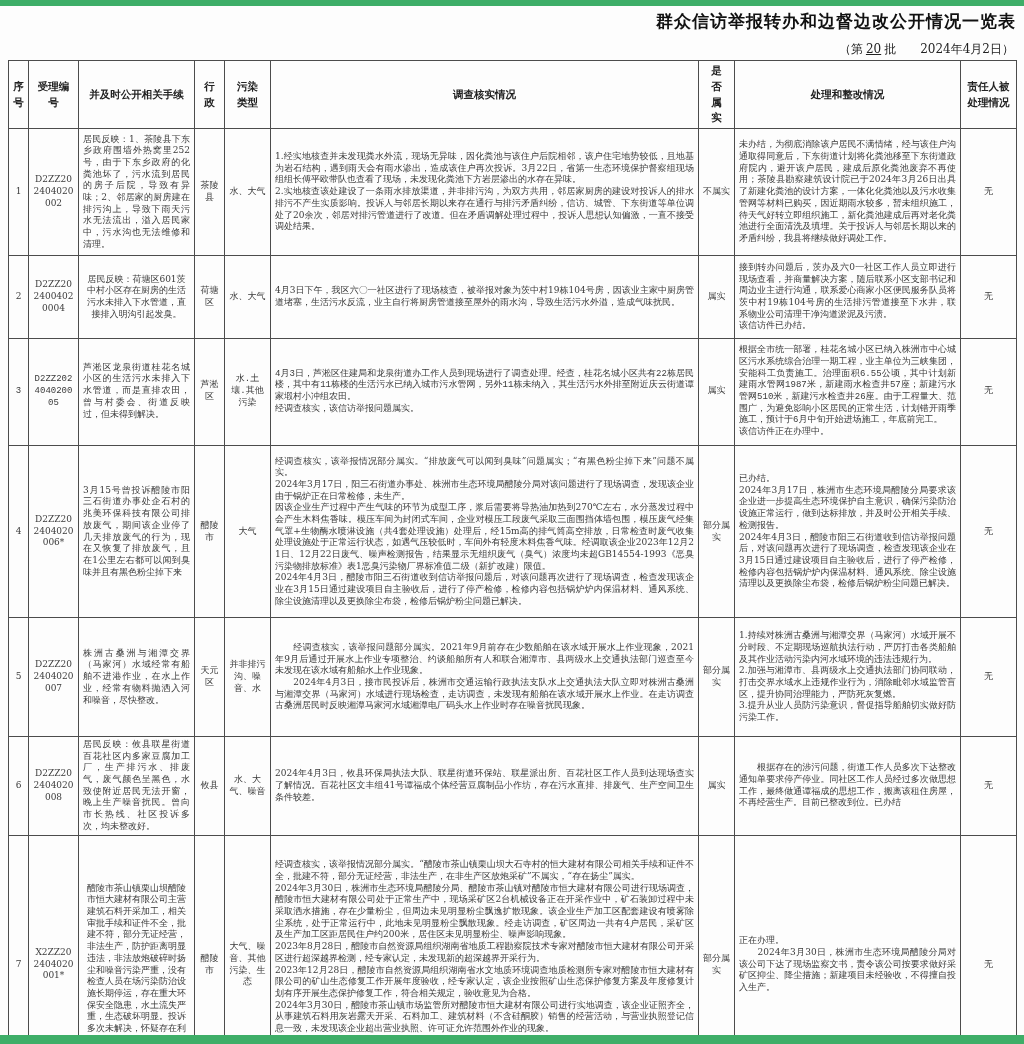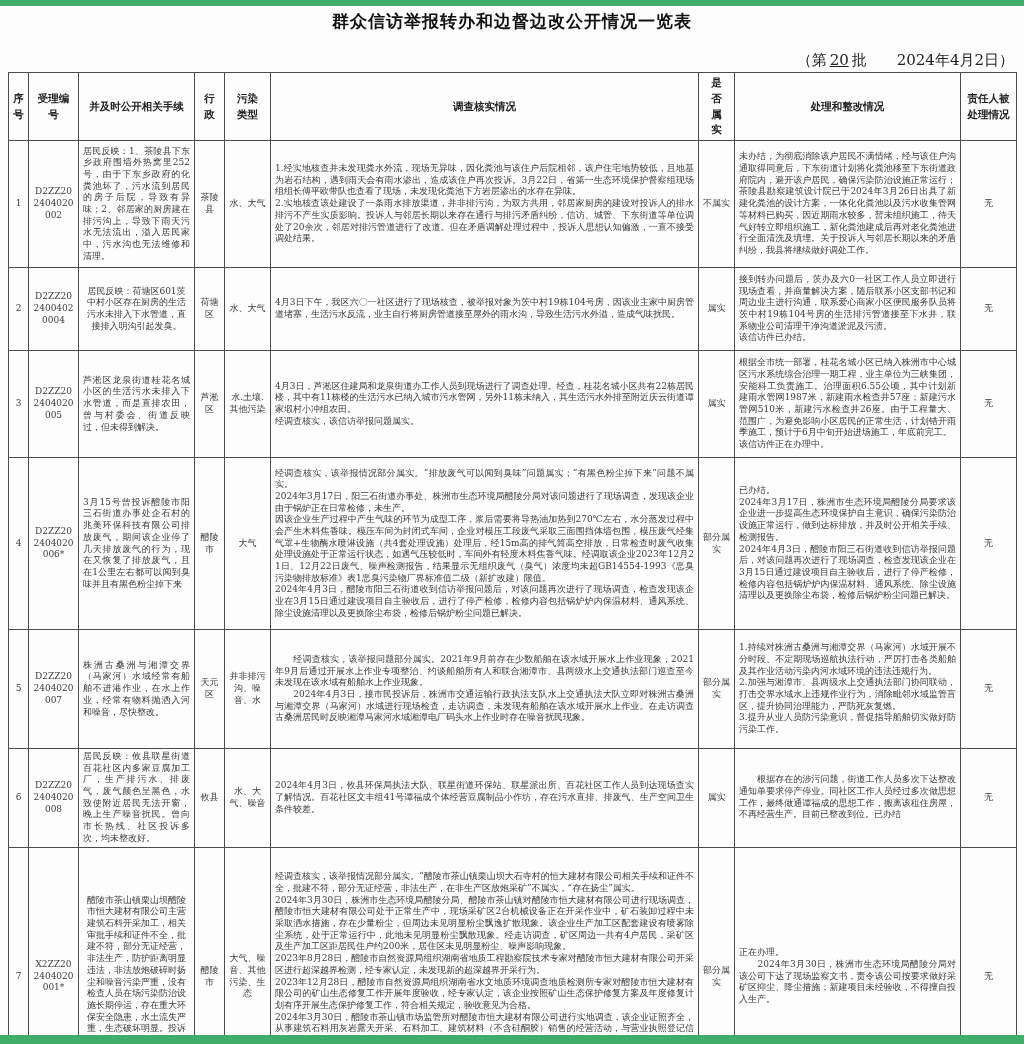--- a/index.html
+++ b/index.html
@@ -9,33 +9,33 @@
     font-family:"DejaVu Sans",sans-serif;
     color:#333;
     position:relative;
     overflow:hidden;
   }
   .green-bar{position:absolute;left:0;width:1024px;background:#3eae68;}
   .green-bar.top{top:0;height:6px;}
   .green-bar.bottom{bottom:0;height:9px;}
   .page{padding:8px 8px 0 8px;}
   .doc-title{
-    text-align:center;
+    text-align:right;
     font-size:17px;
     font-weight:bold;
     color:#111;
     font-family:"DejaVu Sans",sans-serif;
     margin:2px 0 0 0;
     letter-spacing:1px;
   }
   .batch-note{
     text-align:right;
-    font-size:15px;
+    font-size:12px;
     color:#222;
-    margin:18px 2px 2px 0;
+    margin:8px 2px 2px 0;
     font-family:"DejaVu Serif",serif;
   }
   .batch-note .u{text-decoration:underline;padding:0 3px;}
   table.report{
     width:1008px;
     border-collapse:collapse;
     table-layout:fixed;
     font-family:"DejaVu Serif",serif;
   }
   table.report th, table.report td{
@@ -60,21 +60,21 @@
     line-height:1.3;
     color:#3a3a3a;
     white-space:pre-wrap;
   }
   td.c{text-align:center;white-space:pre-wrap;}
   td.j{text-align:justify;}
   td.ctr-text{text-align:center;margin-left:40px;}
   
   tbody tr:nth-child(1) td{height:122px;}
   tbody tr:nth-child(2) td{height:78px;}
-  tbody tr:nth-child(3) td{height:102px;}
+  tbody tr:nth-child(3) td{height:102px;font-family:Liberation Mono, monospace;}
   tbody tr:nth-child(4) td{height:167px;margin-left:36px;}
   tbody tr:nth-child(5) td{height:114px;}
   tbody tr:nth-child(6) td{height:93px;}
   tbody tr:nth-child(7) td{height:254px;}
 </style>
 </head>
 <body>
 
 <div class="green-bar top"></div>
 
@@ -118,21 +118,21 @@
     <tbody>
         <tr>
           <td class="c">1</td>
           <td class="c">D2ZZ202404020002</td>
           <td class="j">居民反映：1、茶陵县下东乡政府围墙外热窝里252号，由于下东乡政府的化粪池坏了，污水流到居民的房子后院，导致有异味；2、邻居家的厨房建在排污沟上，导致下雨天污水无法流出，溢入居民家中，污水沟也无法维修和清理。</td>
           <td class="c">茶陵县</td>
           <td class="c">水、大气</td>
           <td class="j">1.经实地核查并未发现粪水外流，现场无异味，因化粪池与该住户后院相邻，该户住宅地势较低，且地基为岩石结构，遇到雨天会有雨水渗出，造成该住户再次投诉。3月22日，省第一生态环境保护督察组现场组组长傅平欧带队也查看了现场，未发现化粪池下方岩层渗出的水存在异味。
 2.实地核查该处建设了一条雨水排放渠道，并非排污沟，为双方共用，邻居家厨房的建设对投诉人的排水排污不产生实质影响。投诉人与邻居长期以来存在通行与排污矛盾纠纷，信访、城管、下东街道等单位调处了20余次，邻居对排污管道进行了改道。但在矛盾调解处理过程中，投诉人思想认知偏激，一直不接受调处结果。</td>
           <td class="c">不属实</td>
-          <td class="j">未办结，为彻底消除该户居民不满情绪，经与该住户沟通取得同意后，下东街道计划将化粪池移至下东街道政府院内，避开该户居民，确保污染防治设施正常运行；茶陵县勘察建筑设计院已于2024年3月26日出具了新建化粪池的设计方案，一体化化粪池以及污水收集管网等材料已购买，因近期雨水较多，暂未组织施工，待天气好转立即组织施工，新化粪池建成后再对老化粪池进行全面清洗及填埋。关于投诉人与邻居长期以来的矛盾纠纷，我县将继续做好调处工作。</td>
+          <td class="j">未办结，为彻底消除该户居民不满情绪，经与该住户沟通取得同意后，下东街道计划将化粪池移至下东街道政府院内，避开该户居民，建成后原化粪池废弃不再使用；茶陵县勘察建筑设计院已于2024年3月26日出具了新建化粪池的设计方案，一体化化粪池以及污水收集管网等材料已购买，因近期雨水较多，暂未组织施工，待天气好转立即组织施工，新化粪池建成后再对老化粪池进行全面清洗及填埋。关于投诉人与邻居长期以来的矛盾纠纷，我县将继续做好调处工作。</td>
           <td class="c">无</td>
         </tr>
         <tr>
           <td class="c">2</td>
           <td class="c">D2ZZ2024004020004</td>
           <td class="ctr-text">居民反映：荷塘区601茨中村小区存在厨房的生活污水未排入下水管道，直接排入明沟引起发臭。</td>
           <td class="c">荷塘区</td>
           <td class="c">水、大气</td>
           <td class="j">4月3日下午，我区六〇一社区进行了现场核查，被举报对象为茨中村19栋104号房，因该业主家中厨房管道堵塞，生活污水反流，业主自行将厨房管道接至屋外的雨水沟，导致生活污水外溢，造成气味扰民。</td>
           <td class="c">属实</td>

